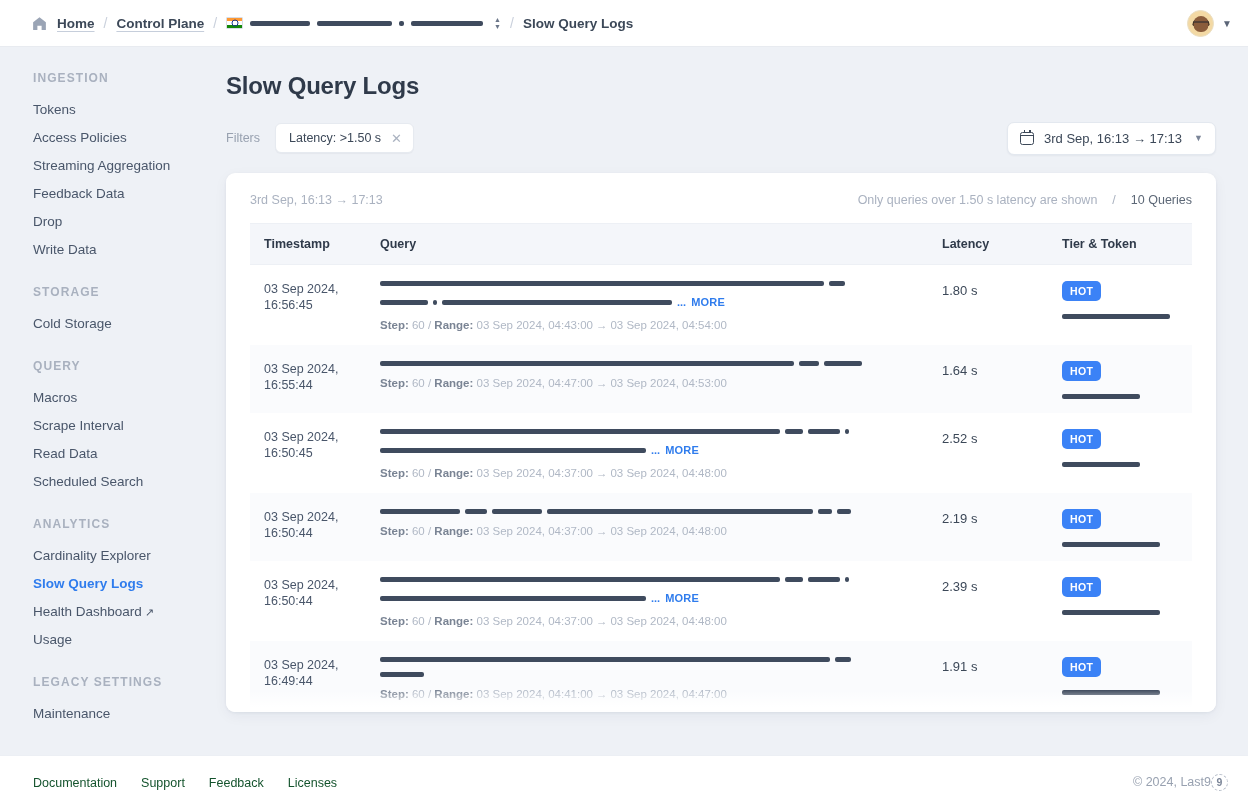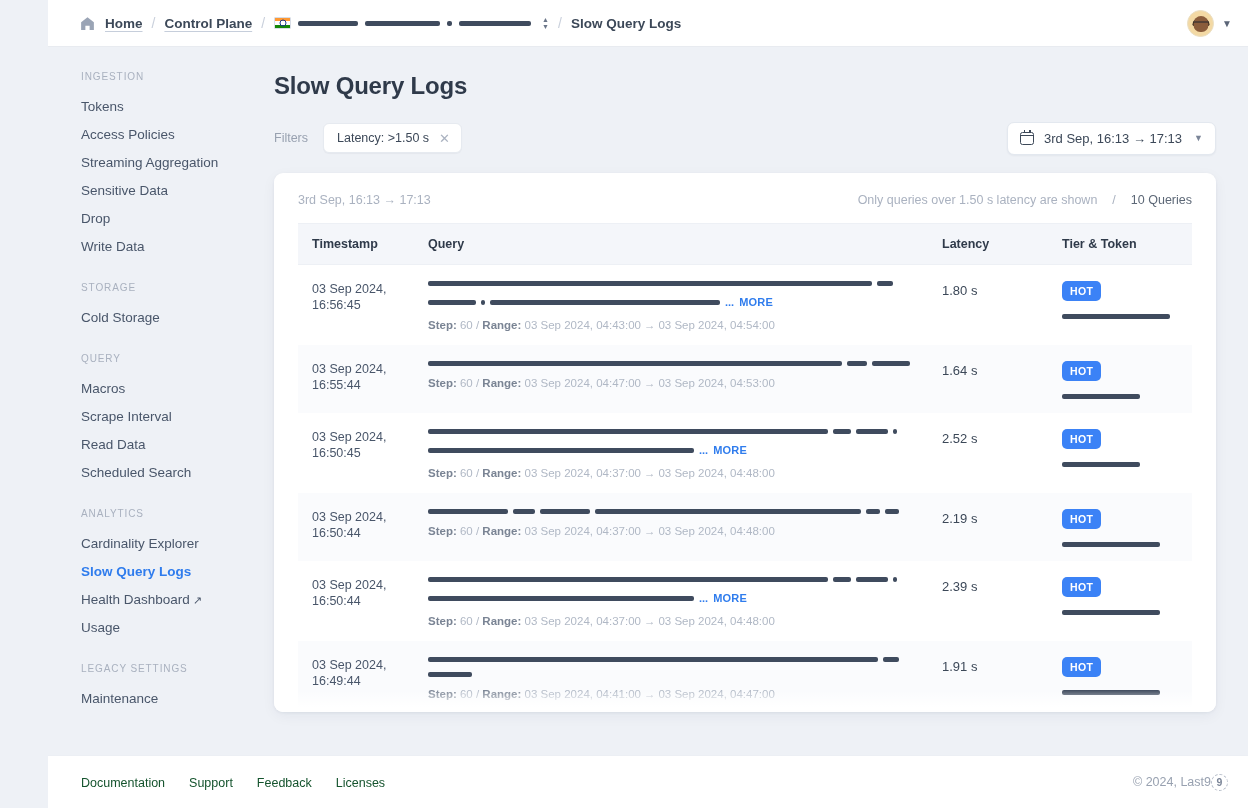--- a/index.html
+++ b/index.html
@@ -5,21 +5,21 @@
   * { box-sizing: border-box; margin: 0; padding: 0; }
   html, body {
     width: 1248px; height: 808px;
     background: #eef1f6;
     font-family: "Liberation Sans", sans-serif;
     -webkit-font-smoothing: antialiased;
     overflow: hidden;
   }
   .app {
     position: relative; width: 1248px; height: 808px;
-    display: flex; flex-direction: column; padding-left: 48px;
+    display: flex; flex-direction: column;
   }
 
   
   .topbar {
     height: 47px; flex: 0 0 47px;
     background: #ffffff;
     border-bottom: 1px solid #e8ebf0;
     display: flex; align-items: center;
     padding: 0 16px 0 30px;
     border-radius: 0 0 0 0;
@@ -60,21 +60,21 @@
   .body { flex: 1; display: flex; min-height: 0; }
 
   
   .sidebar {
     width: 226px; flex: 0 0 226px;
     padding: 24px 0 0 33px;
     overflow: hidden;
   }
   .nav-group { margin-bottom: 2px; }
   .nav-head {
-    font-size: 10px; letter-spacing: 0.09em; font-weight: 400;
+    font-size: 12px; letter-spacing: 0.09em; font-weight: 700;
     color: #a9b1bf; text-transform: uppercase;
     margin: 0 0 11px 0;
   }
   .nav-group + .nav-group .nav-head { margin-top: 21px; }
   .nav-item {
     font-size: 13.5px; color: #49566a; line-height: 28px;
     cursor: pointer; white-space: nowrap;
   }
   .nav-item.active { color: #2f7ced; font-weight: 600; }
   .ext-arrow { font-size: 11px; color: #49566a; }
@@ -231,21 +231,21 @@
   </div>
 
   <div class="body">
 
     <nav class="sidebar" id="sidebar">
         <div class="nav-group">
           <div class="nav-head">INGESTION</div>
           <div class="nav-item">Tokens</div>
           <div class="nav-item">Access Policies</div>
           <div class="nav-item">Streaming Aggregation</div>
-          <div class="nav-item">Sensitive Data</div>
+          <div class="nav-item">Feedback Data</div>
           <div class="nav-item">Drop</div>
           <div class="nav-item">Write Data</div>
         </div>
         <div class="nav-group">
           <div class="nav-head">STORAGE</div>
           <div class="nav-item">Cold Storage</div>
         </div>
         <div class="nav-group">
           <div class="nav-head">QUERY</div>
           <div class="nav-item">Macros</div>

